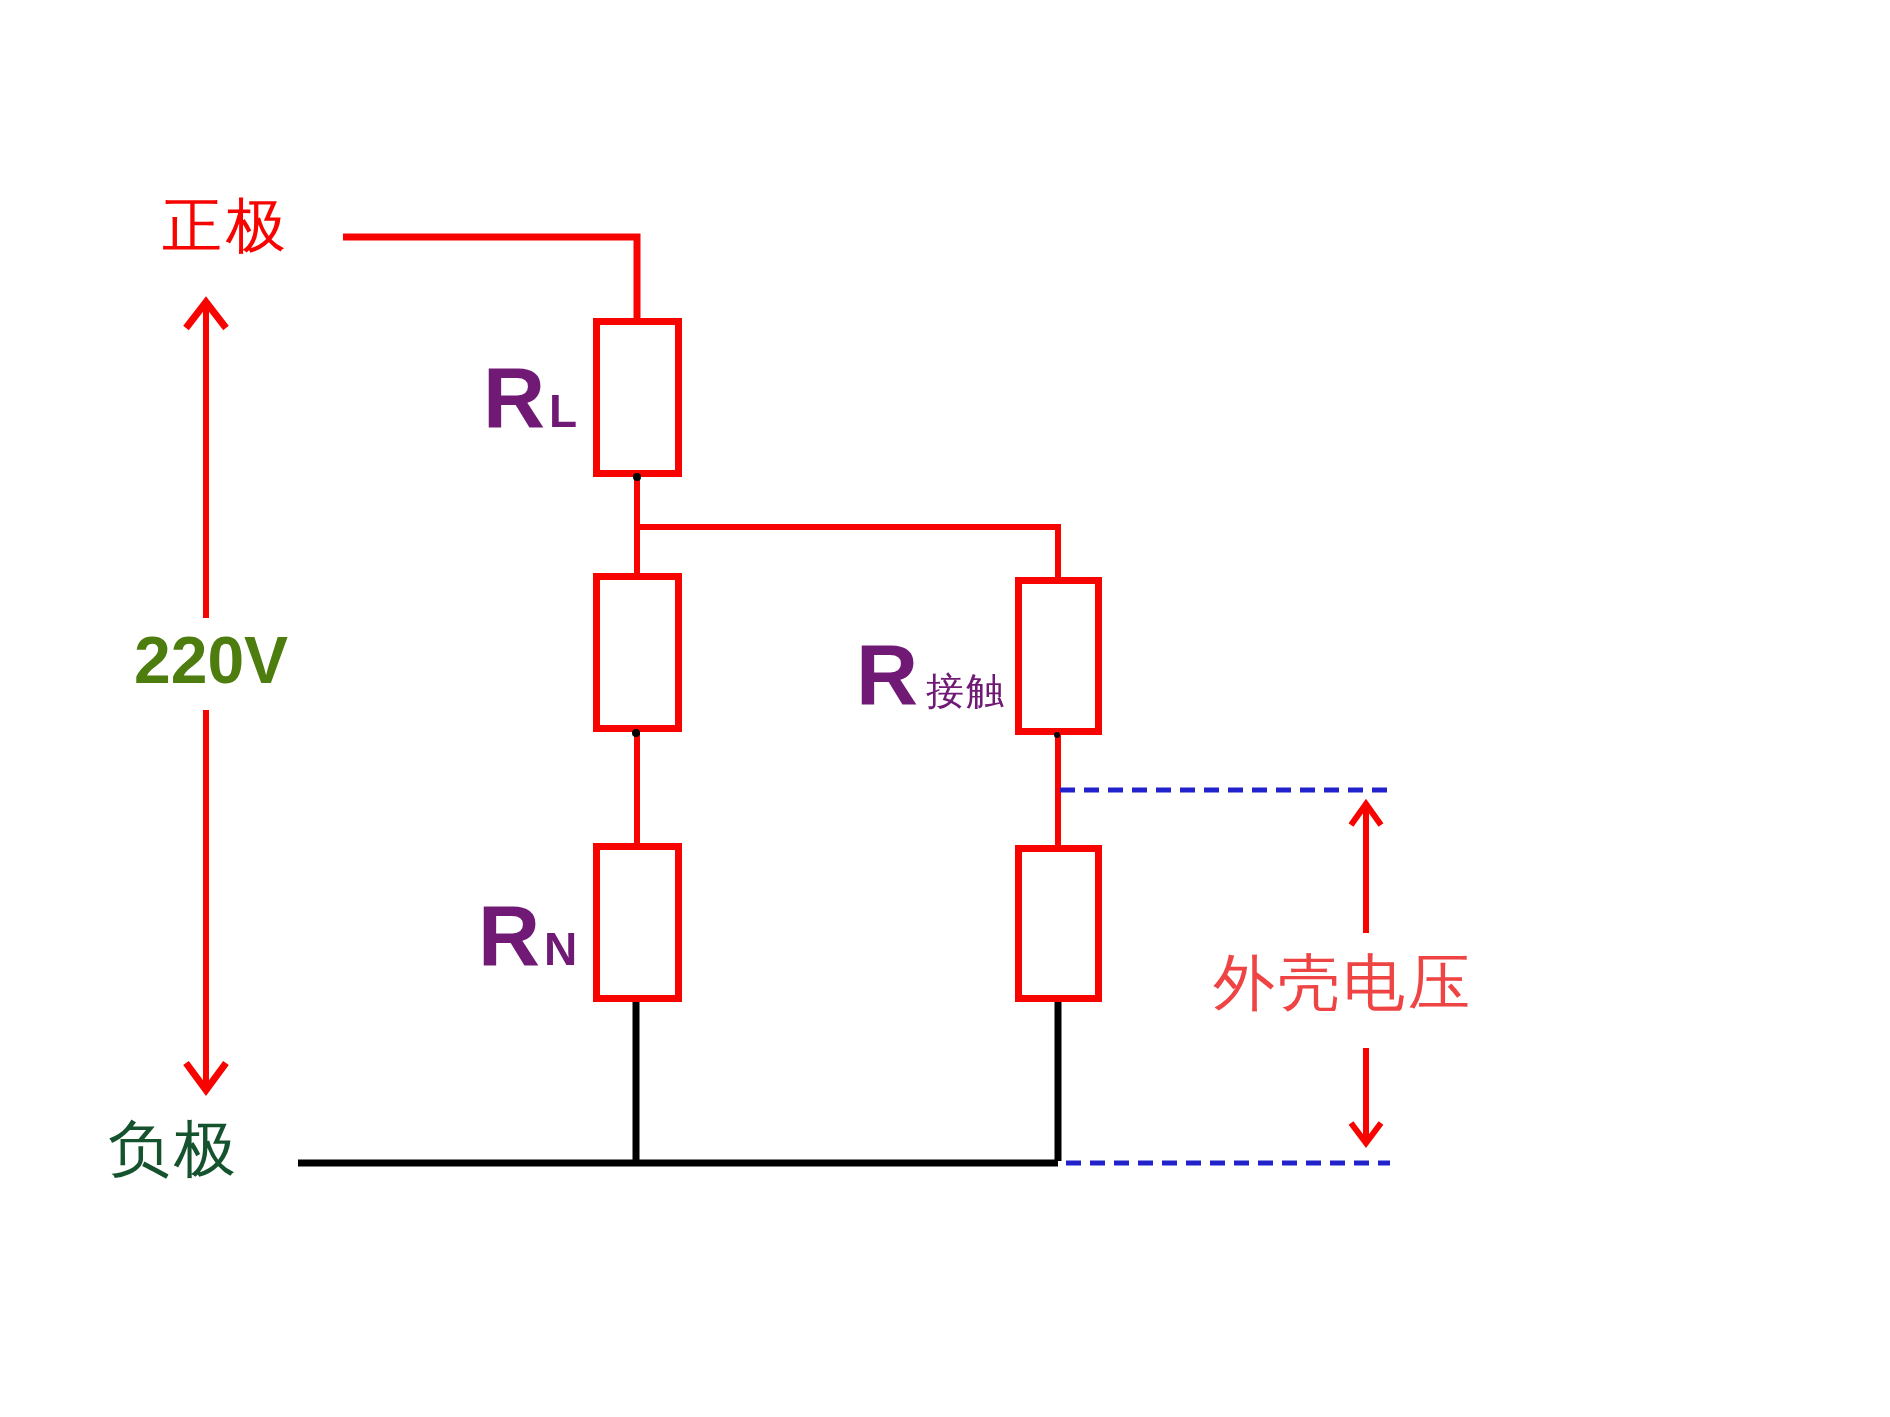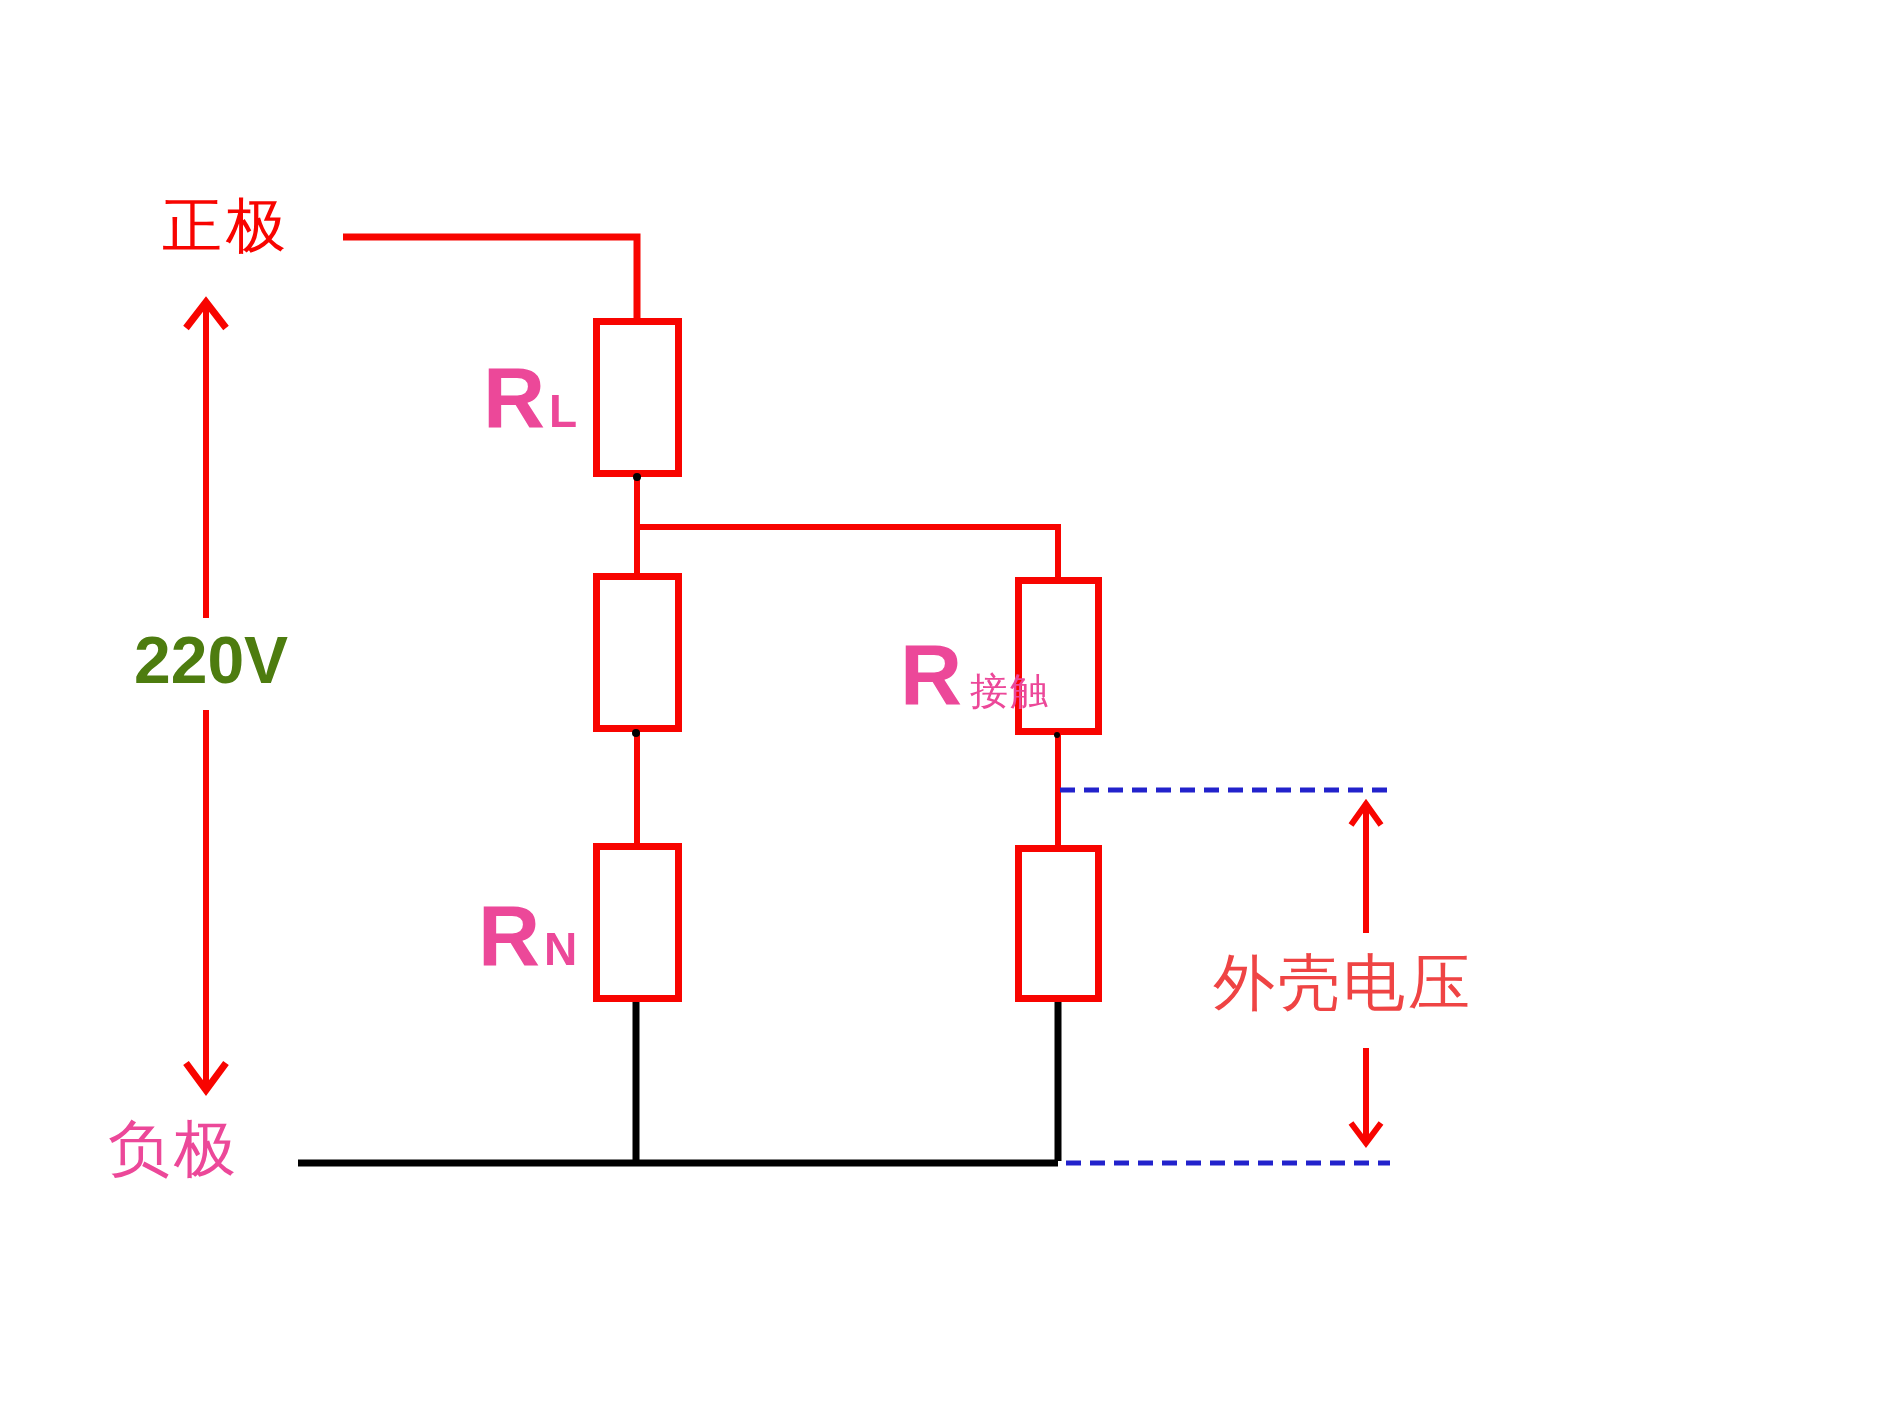--- a/index.html
+++ b/index.html
@@ -20,32 +20,32 @@
   .w7 { stroke-width: 7; }
   .w6 { stroke-width: 6; }
   .w5 { stroke-width: 5; }
   .dash { stroke-dasharray: 15 9; }
   .box { fill: #ffffff; stroke: #f80400; stroke-width: 7; }
   .dot { fill: #000000; stroke: none; }
 
   
   .lbl { position: absolute; line-height: 1; white-space: nowrap; }
   .lbl-pos   { left: 162px;  top: 196px;  font-size: 60px; color: #f80400; letter-spacing: 4px; }
-  .lbl-neg   { left: 108px;  top: 1118px; font-size: 62px; color: #ec4899; letter-spacing: 4px; }
+  .lbl-neg   { left: 108px;  top: 1118px; font-size: 62px; color: #14532d; letter-spacing: 4px; }
   .lbl-220v  { left: 134px;  top: 627px;  font-size: 66px; font-weight: bold; color: #4d7c0f; }
   .lbl-shell { left: 1213px; top: 952px;  font-size: 62px; color: #ef4444; letter-spacing: 3px; }
 
-  .rlabel { position: absolute; line-height: 1; white-space: nowrap; color: #ec4899; }
+  .rlabel { position: absolute; line-height: 1; white-space: nowrap; color: #701a75; }
   .rsym { font-size: 86px; font-weight: bold; }
   .rsub-latin { font-size: 46px; font-weight: bold; margin-left: 4px; }
   .rsub-cjk   { font-size: 38px; margin-left: 8px; letter-spacing: 2px; }
   .rlabel-rl     { left: 483px; top: 354px; }
   .rlabel-heater { left: 400px; top: 614px; }
   .rlabel-rn     { left: 478px; top: 892px; }
-  .rlabel-touch  { left: 856px; top: 631px; margin-left: 44px; }
+  .rlabel-touch  { left: 856px; top: 631px; }
   .rlabel-rpe    { left: 886px; top: 912px; }
 </style>
 </head>
 <body>
 
 <div class="stage">
 
   <svg class="layer" width="1890" height="1417" viewBox="0 0 1890 1417">
 
     <path class="s-red w7" d="M343 237 H637 V321"></path>

